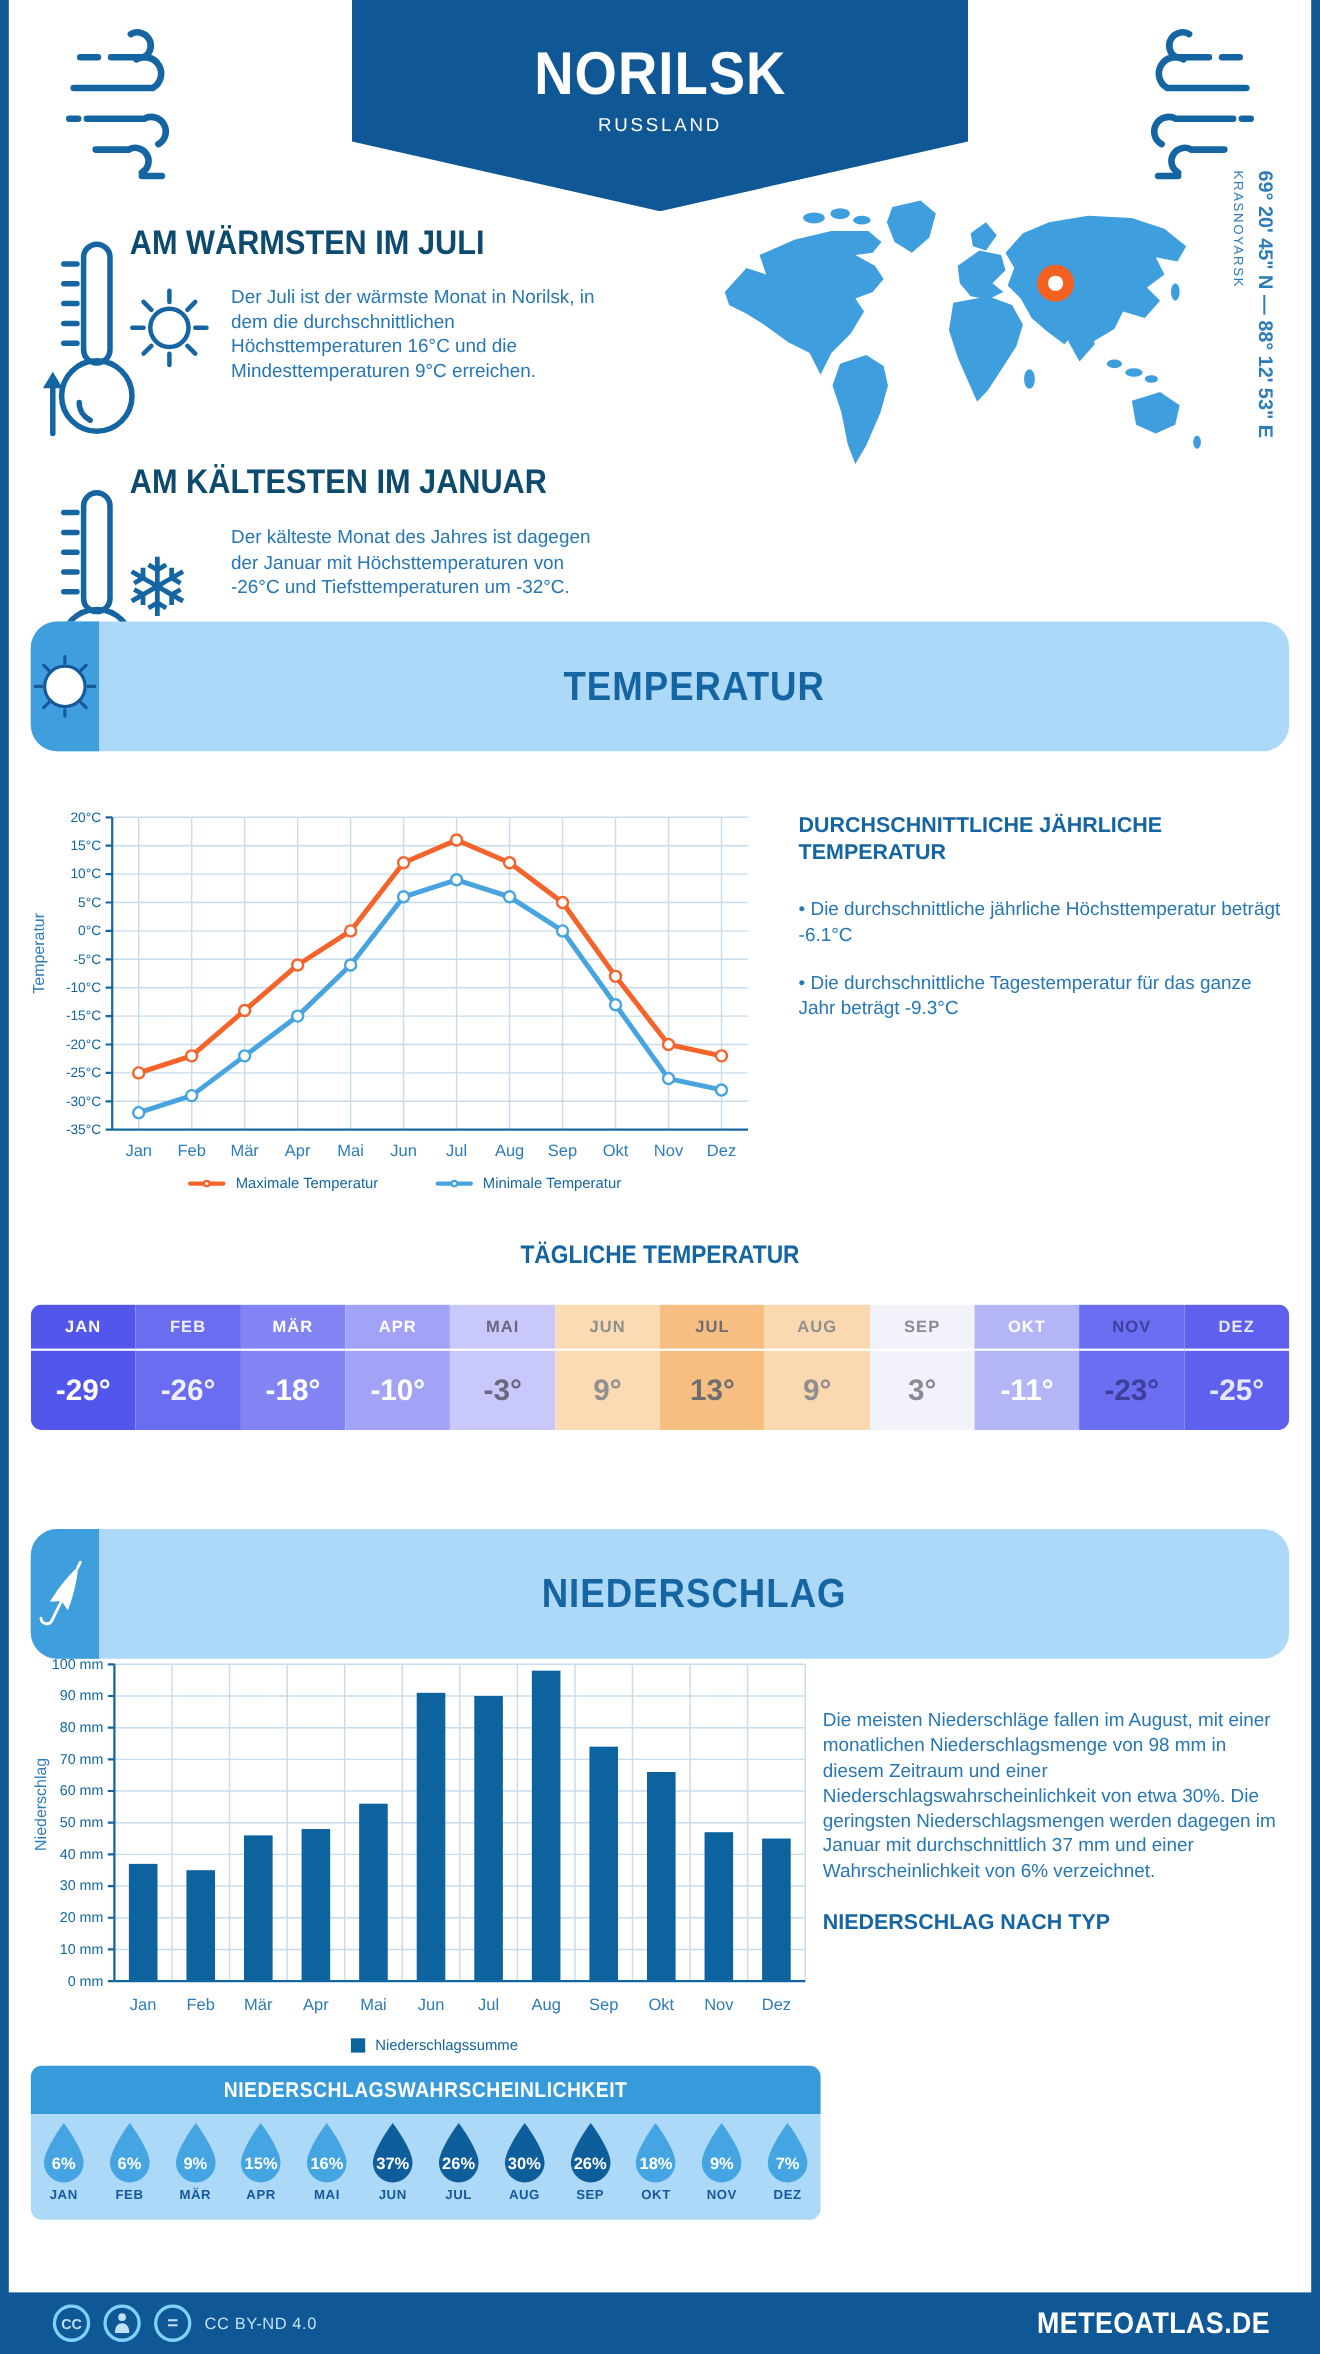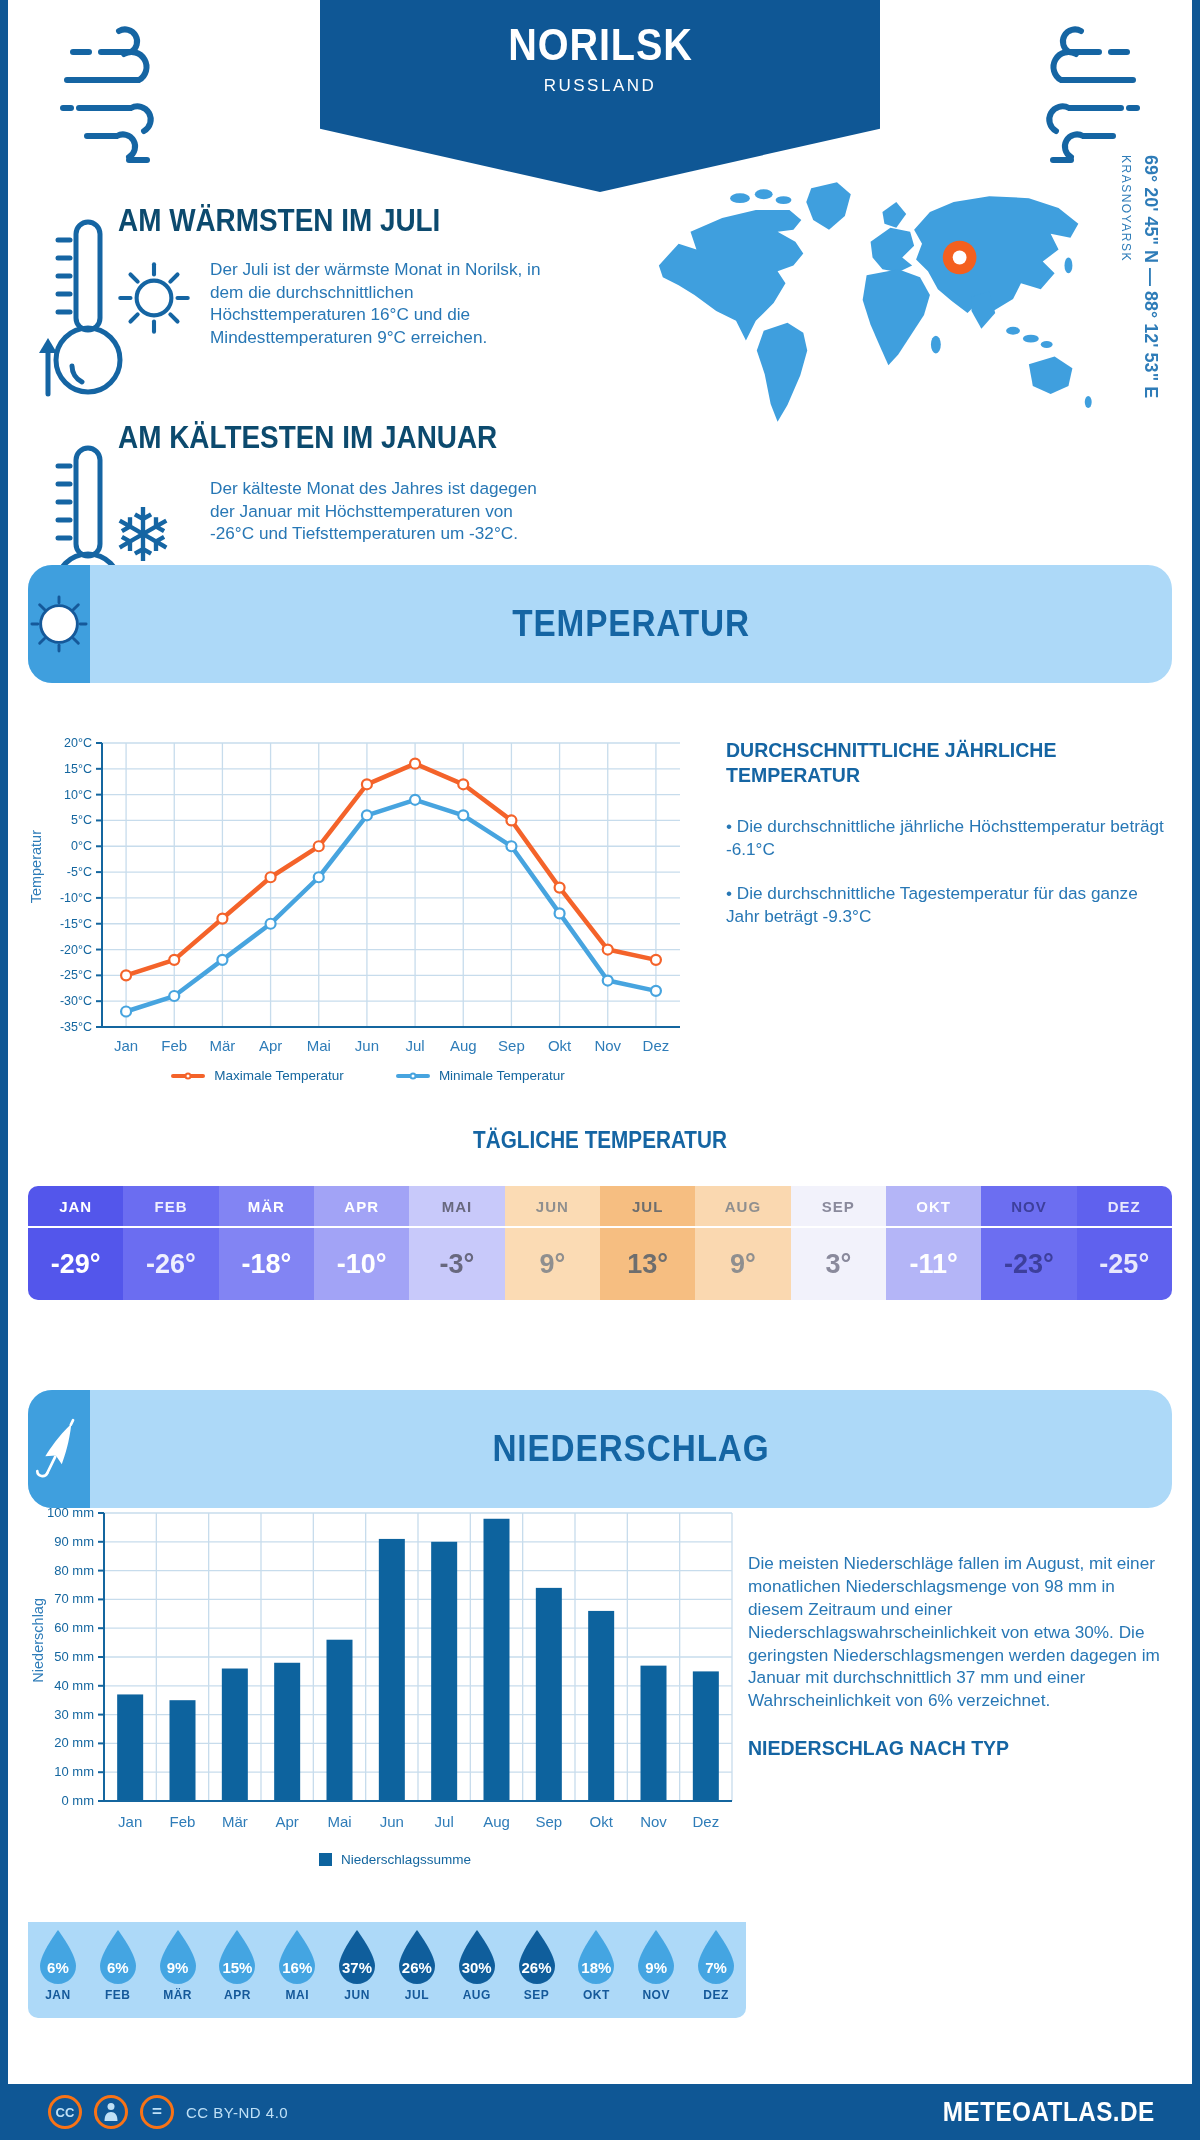--- a/index.html
+++ b/index.html
@@ -9,21 +9,21 @@
   .nowrap{white-space:nowrap;}
   .cond{display:inline-block;transform:scaleX(.9);transform-origin:left center;}
   .condc{display:inline-block;transform:scaleX(.9);transform-origin:center center;}
 
   
   .border-strip{position:absolute;top:0;width:8px;height:2140px;background:#0F5795;}
 
   
   .banner{position:absolute;left:320px;top:0;width:560px;height:192px;background:#0F5795;
           clip-path:polygon(0 0,100% 0,100% 67%,50% 100%,0 67%);text-align:center;color:#fff;}
-  .banner-title{margin-top:20px;font-size:44px;font-weight:bold;letter-spacing:1px;}
+  .banner-title{margin-top:34px;font-size:55px;font-weight:bold;letter-spacing:1px;}
   .banner-sub{margin-top:6px;font-size:17px;letter-spacing:2.5px;}
 
   
   .intro-h{font-size:31px;font-weight:bold;color:#0c4a6e;}
   .intro-p{font-size:17.2px;line-height:1.32;color:#2777B5;}
   .snow{font-family:"DejaVu Sans",sans-serif;font-size:74px;color:#1565A3;line-height:1;}
 
   
   .vtext{writing-mode:vertical-rl;white-space:nowrap;color:#2E7CB8;}
   .vaxis{writing-mode:vertical-rl;transform:rotate(180deg);white-space:nowrap;color:#2E7CB8;font-size:14.5px;}
@@ -62,21 +62,21 @@
   .prob-panel{position:absolute;left:28px;top:1922px;width:718px;height:96px;background:#ADD9F8;
               border-radius:0 0 10px 10px;display:flex;padding-top:6px;box-sizing:border-box;}
   .dropcell{flex:1;display:flex;flex-direction:column;align-items:center;}
   .dropwrap{position:relative;width:44px;height:58px;}
   .dropval{position:absolute;left:0;right:0;top:31px;text-align:center;color:#fff;font-weight:bold;font-size:15px;}
   .dropmonth{margin-top:2px;font-size:12px;font-weight:bold;color:#15599A;letter-spacing:.5px;}
 
   
   .footer{position:absolute;left:0;top:2084px;width:1200px;height:56px;background:#0F5795;
           display:flex;align-items:center;}
-  .cc-circle{width:34px;height:34px;border:3px solid #f97316;border-radius:50%;box-sizing:border-box;
+  .cc-circle{width:34px;height:34px;border:3px solid #7dd3fc;border-radius:50%;box-sizing:border-box;
              display:flex;align-items:center;justify-content:center;color:#BFE0F6;font-weight:bold;margin-right:12px;}
   .footer-license{color:#BFE0F6;font-weight:normal;font-size:15px;letter-spacing:.5px;}
   .footer-site{position:absolute;right:34px;font-size:27px;font-weight:bold;color:#fff;letter-spacing:.5px;}
 </style>
 </head>
 <body>
 
 <div class="page">
 
   <div class="border-strip" style="left:0;"></div>
@@ -466,20 +466,23 @@
   <div class="abs legend" id="precip-legend" style="left:42px;top:1852px;width:706px;">
       <span class="lgi">
        <span class="lgsq" style="background:#0D639E"></span>Niederschlagssumme</span>
     </div>
 
   <div class="abs" style="left:748px;top:1552px;width:424px;">
     <div class="col-p" style="margin-bottom:24px;">Die meisten Niederschläge fallen im August, mit einer monatlichen Niederschlagsmenge von 98 mm in diesem Zeitraum und einer Niederschlagswahrscheinlichkeit von etwa 30%. Die geringsten Niederschlagsmengen werden dagegen im Januar mit durchschnittlich 37 mm und einer Wahrscheinlichkeit von 6% verzeichnet.</div>
     <div class="col-h" style="margin-bottom:10px;">NIEDERSCHLAG NACH TYP</div>
   </div>
 
+  <div class="prob-head">
+    <span class="condc">NIEDERSCHLAGSWAHRSCHEINLICHKEIT</span>
+  </div>
   <div class="prob-panel" id="drops">
       <div class="dropcell">
       <div class="dropwrap">
         <svg width="44" height="58" viewBox="0 0 44 58">
           <path d="M22 2 C22 2 4 26 4 38 C4 48 12 56 22 56 C32 56 40 48 40 38 C40 26 22 2 22 2 Z" fill="#44A5E2"></path>
         </svg>
         <span class="dropval">6%</span>
       </div>
       <div class="dropmonth">JAN</div>
     </div>

